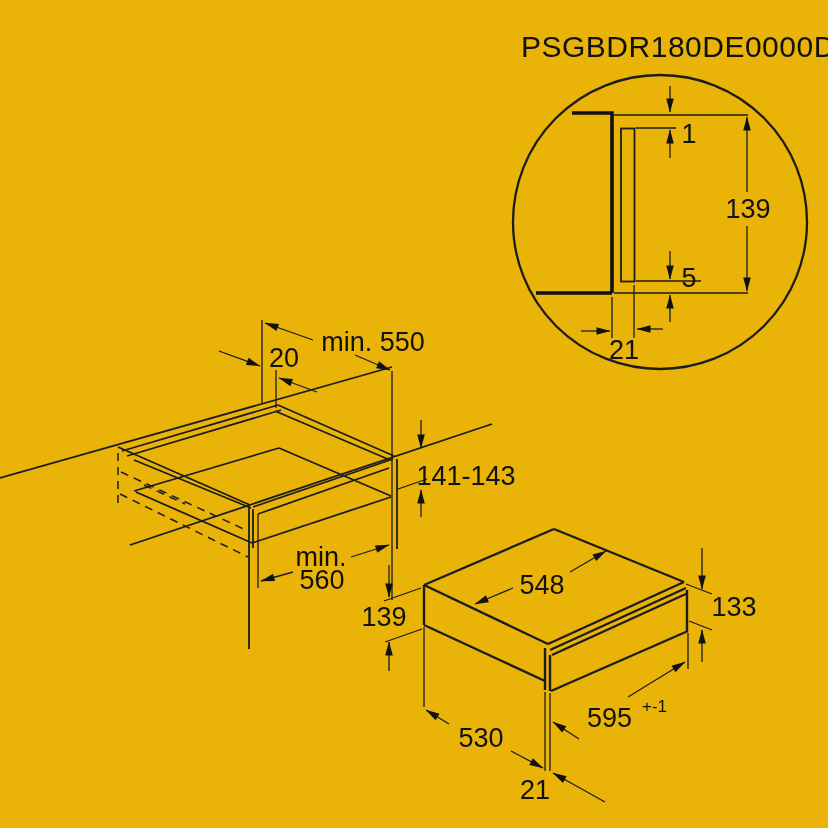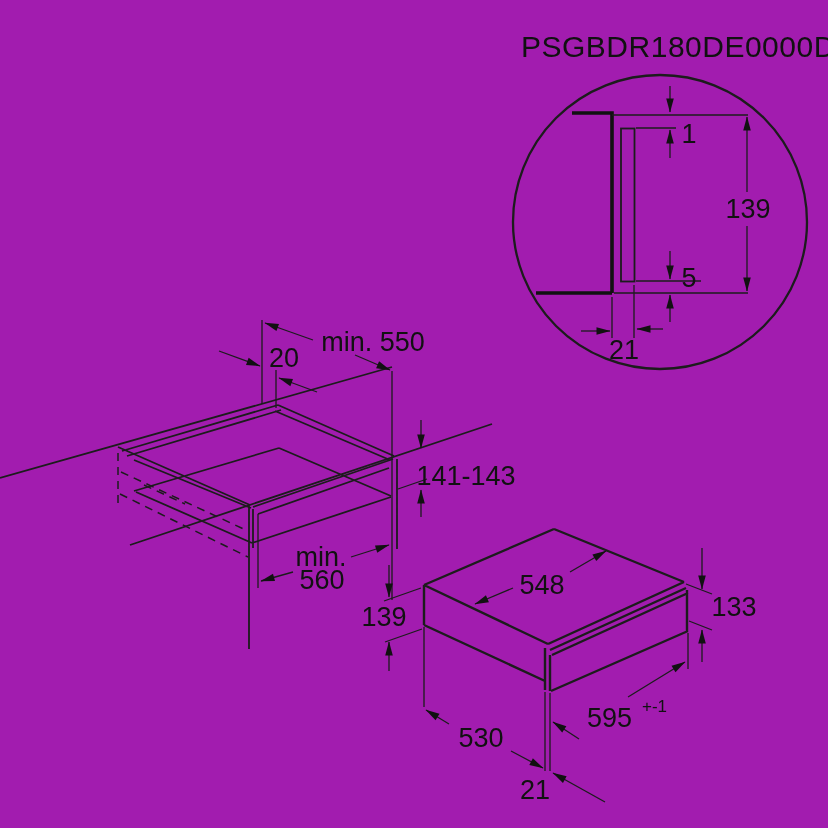--- a/index.html
+++ b/index.html
@@ -5,21 +5,21 @@
   html, body {
     margin: 0;
     padding: 0;
     background: #ffffff;
     font-family: "Liberation Sans", sans-serif;
   }
   .page {
     position: relative;
     width: 828px;
     height: 828px;
-    background: #a21caf;
+    background: #eab308;
     overflow: hidden;
   }
   svg { display: block; }
   .ln   { stroke: #1c1c1c; stroke-width: 1.8; fill: none; stroke-linecap: butt; }
   .mid  { stroke: #1c1c1c; stroke-width: 2.4; fill: none; }
   .thick{ stroke: #111111; stroke-width: 3.6; fill: none; }
   .thin { stroke: #1c1c1c; stroke-width: 1.3; fill: none; }
   .dash { stroke: #1c1c1c; stroke-width: 1.5; fill: none; stroke-dasharray: 8 6; }
   .circ { stroke: #1c1c1c; stroke-width: 2.3; fill: none; }
   .dimtext {

